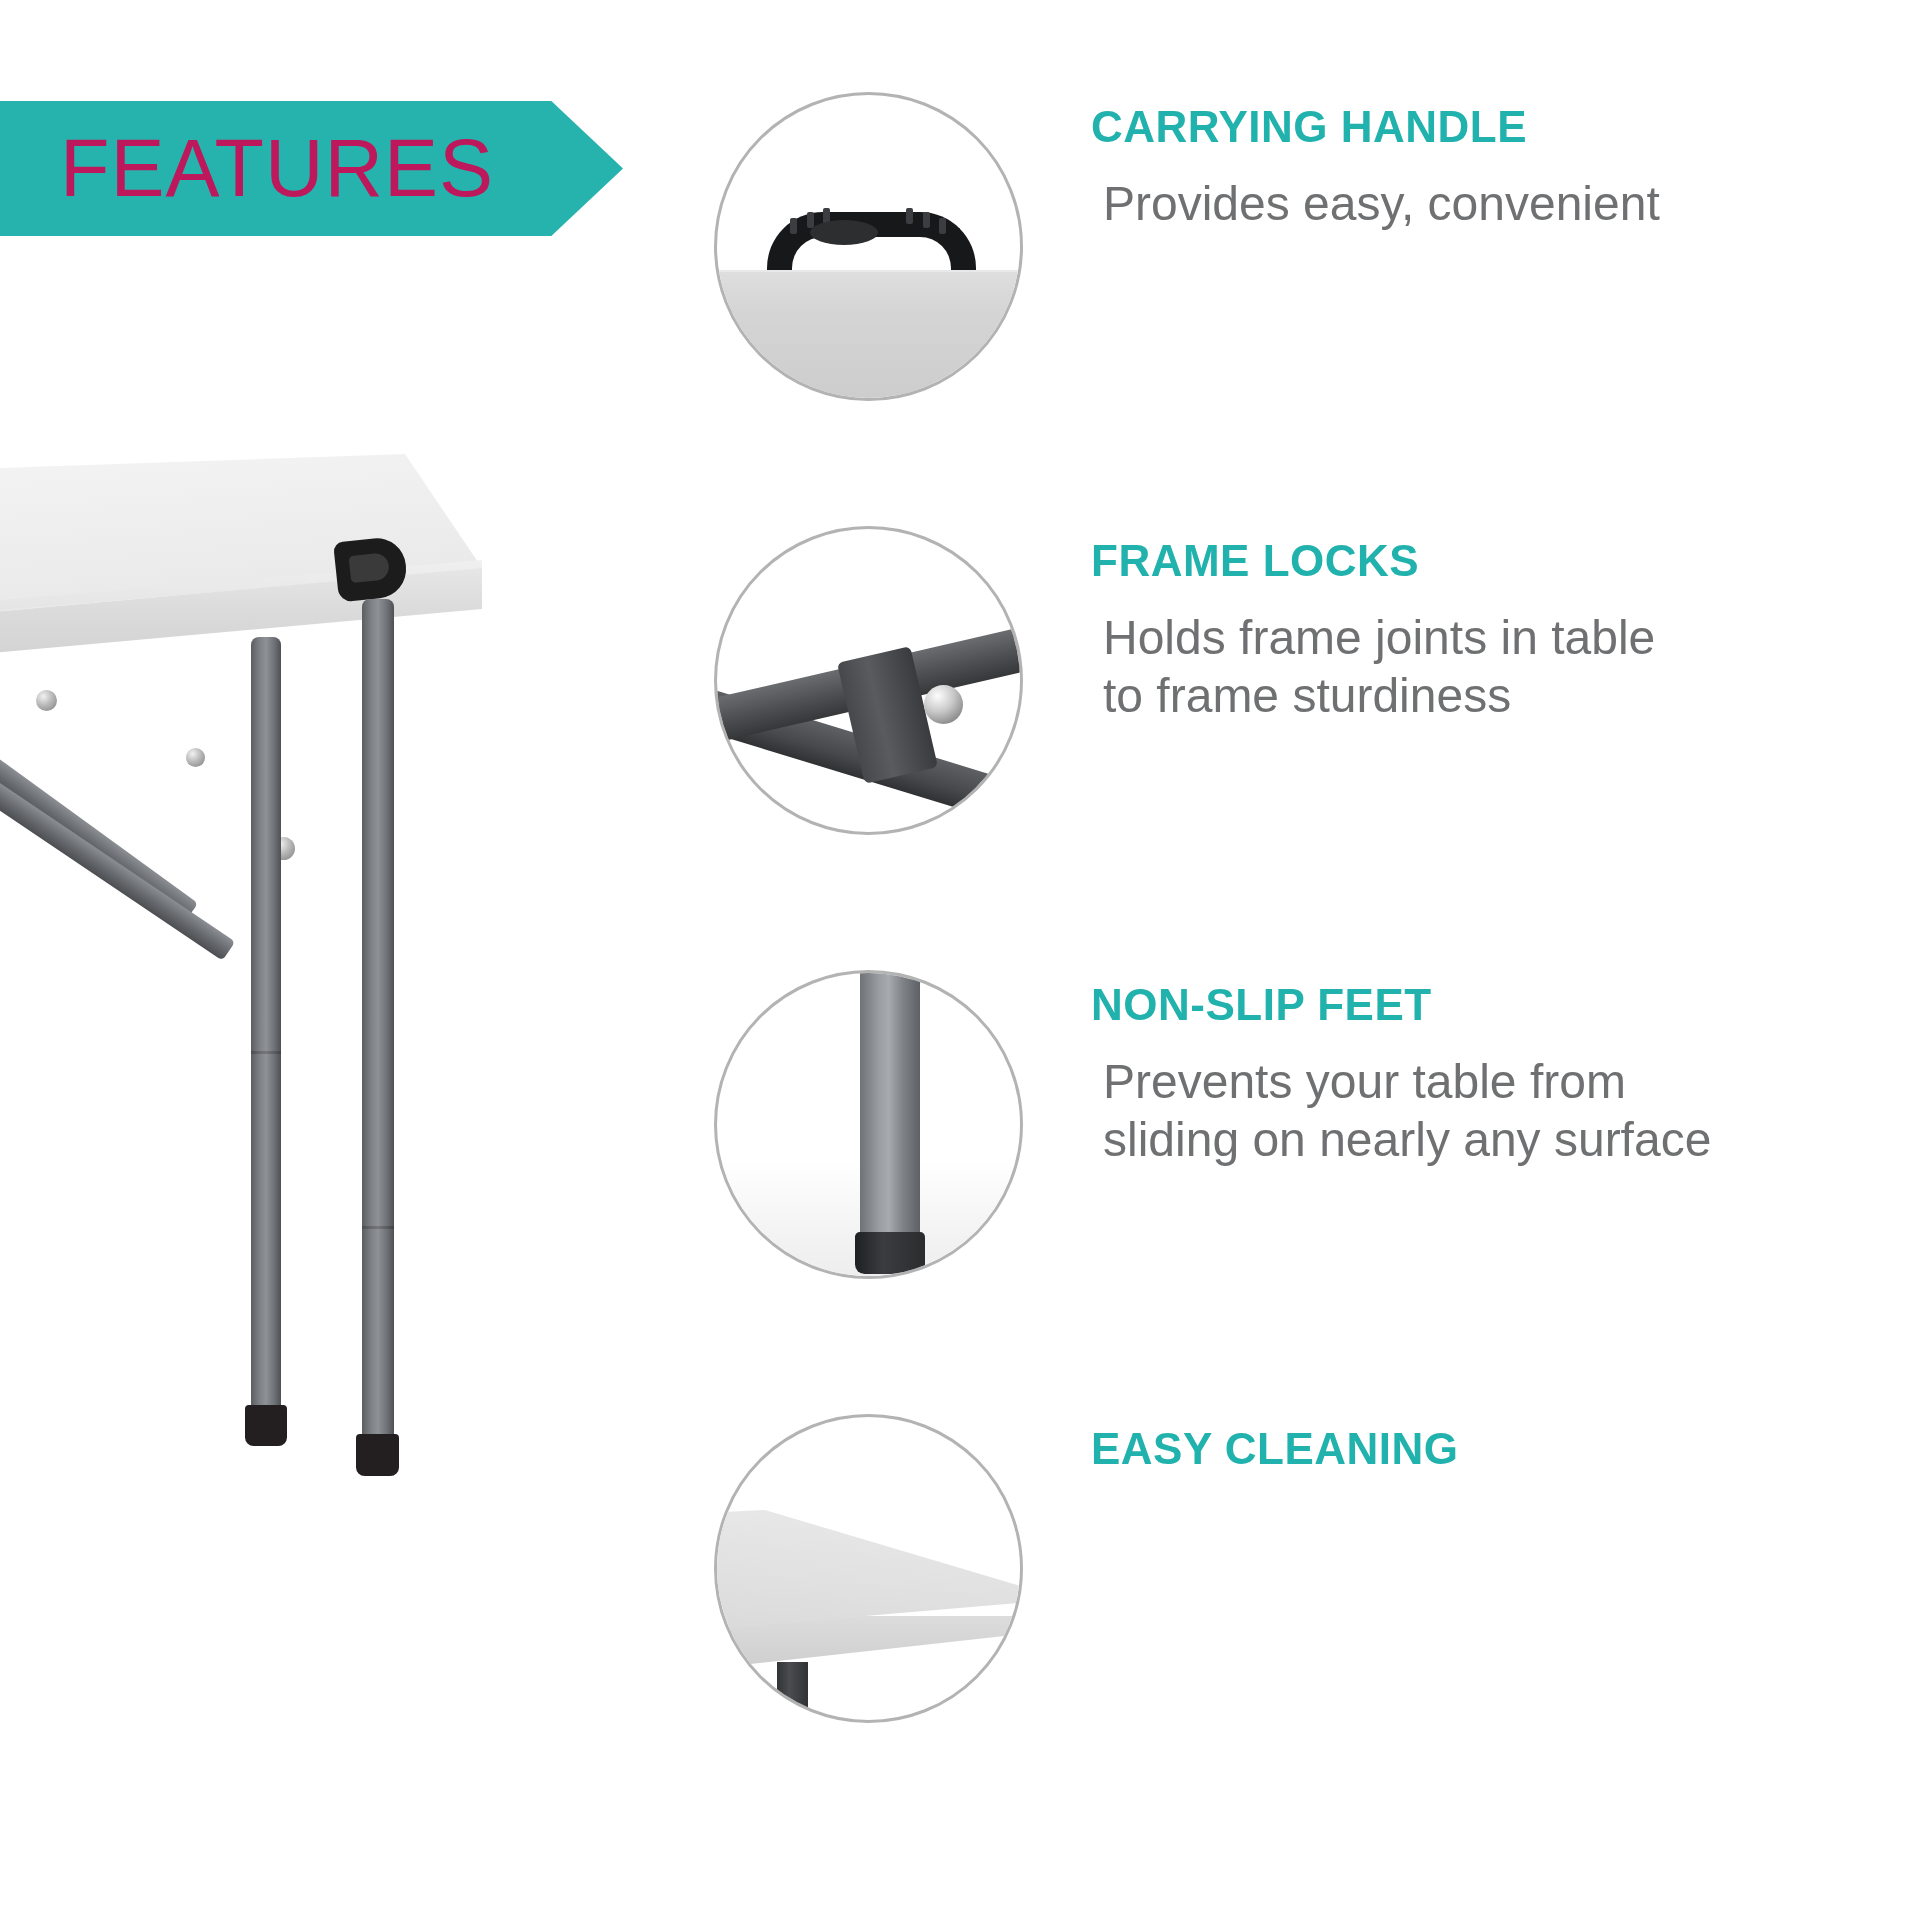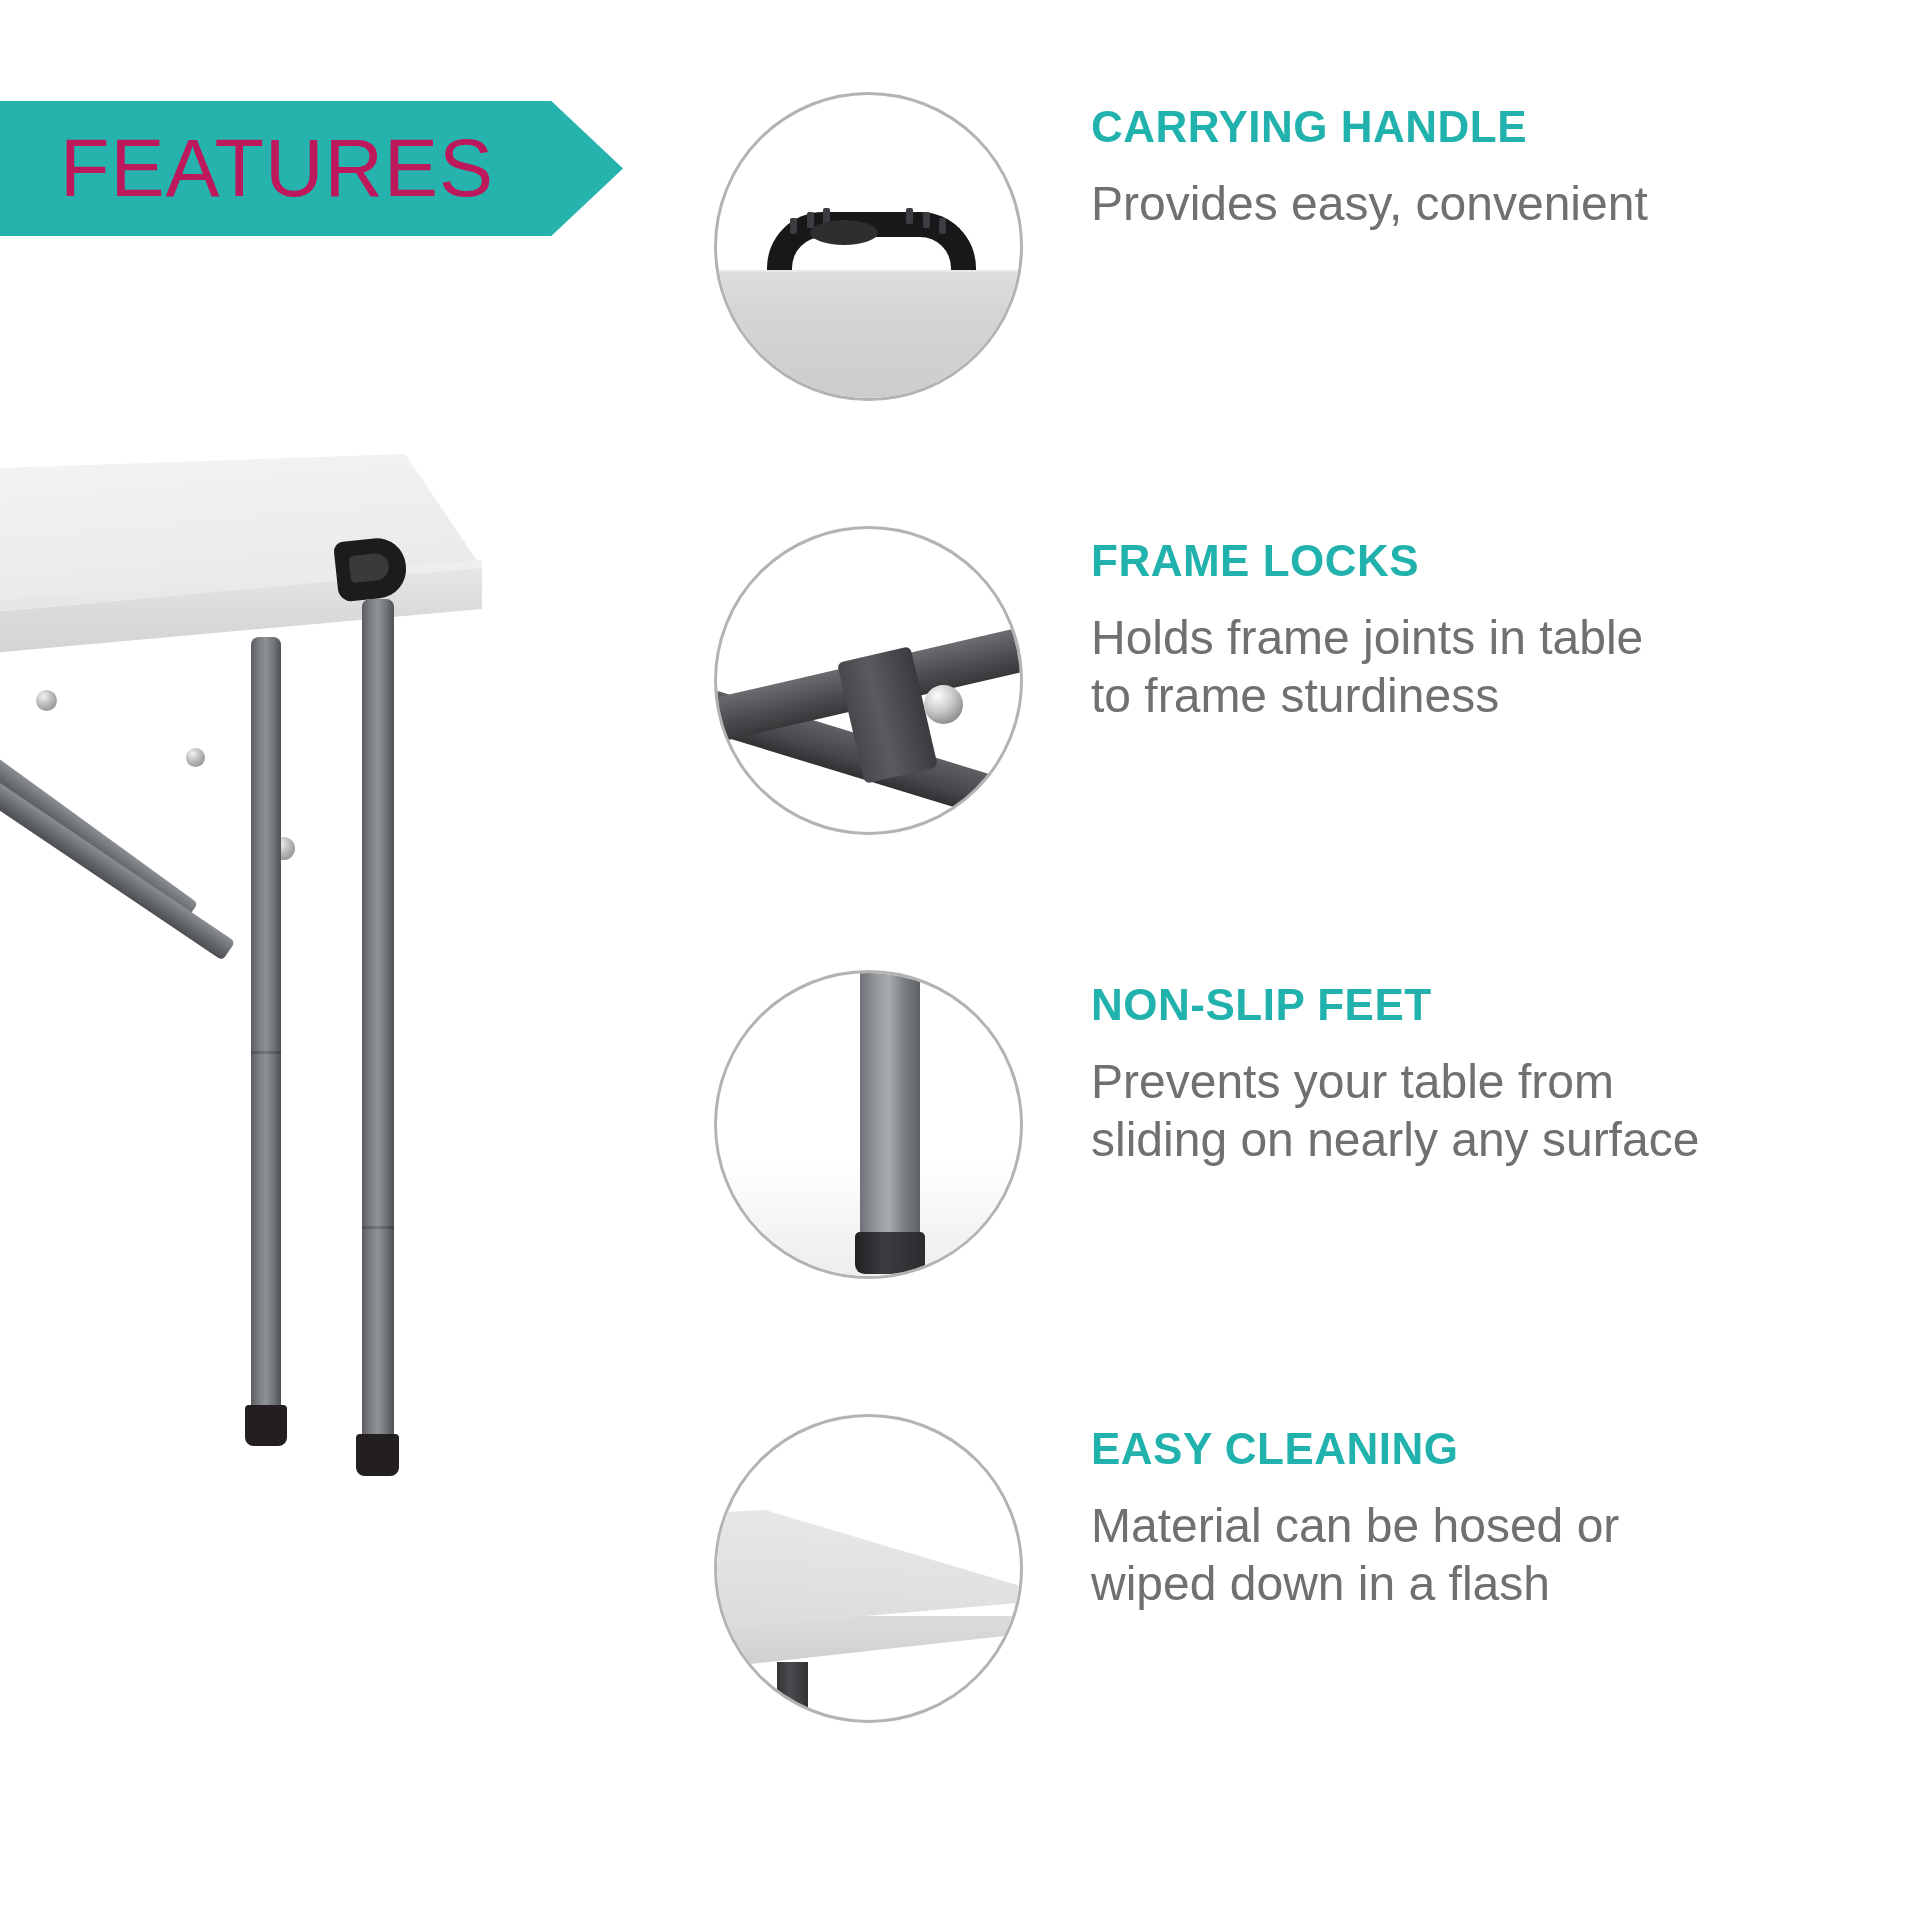--- a/index.html
+++ b/index.html
@@ -177,21 +177,21 @@
     letter-spacing: 0.5px;
     line-height: 1.05;
     margin: 0 0 25px 0;
     white-space: nowrap;
   }
   .feature-desc {
     color: #6f7072;
     font-size: 48px;
     font-weight: 400;
     line-height: 1.22;
-    margin: 0;
+    margin: 12px;
   }
   .feature-desc span { display: block; white-space: nowrap; }
 
   
   .ch-deck {
     position: absolute;
     left: -9.7px; bottom: 0;
     width: 328px; height: 126px;
     background: linear-gradient(180deg, #dedede 0%, #d5d5d5 30%, #cdcdcd 100%);
   }
@@ -394,21 +394,17 @@
   </div>
 
   <div class="feature-row" style="top:1414px;">
     <div class="circle">
       <div class="ec-leg"></div>
       <div class="ec-edge"></div>
       <div class="ec-top"></div>
     </div>
     <div class="feature-text">
       <p class="feature-title">EASY CLEANING</p>
-      <p class="feature-desc">
-        <span>Material can be hosed or</span>
-        <span>wiped down in a flash</span>
-      </p>
     </div>
   </div>
 
 </div>
 
 
 </body></html>

